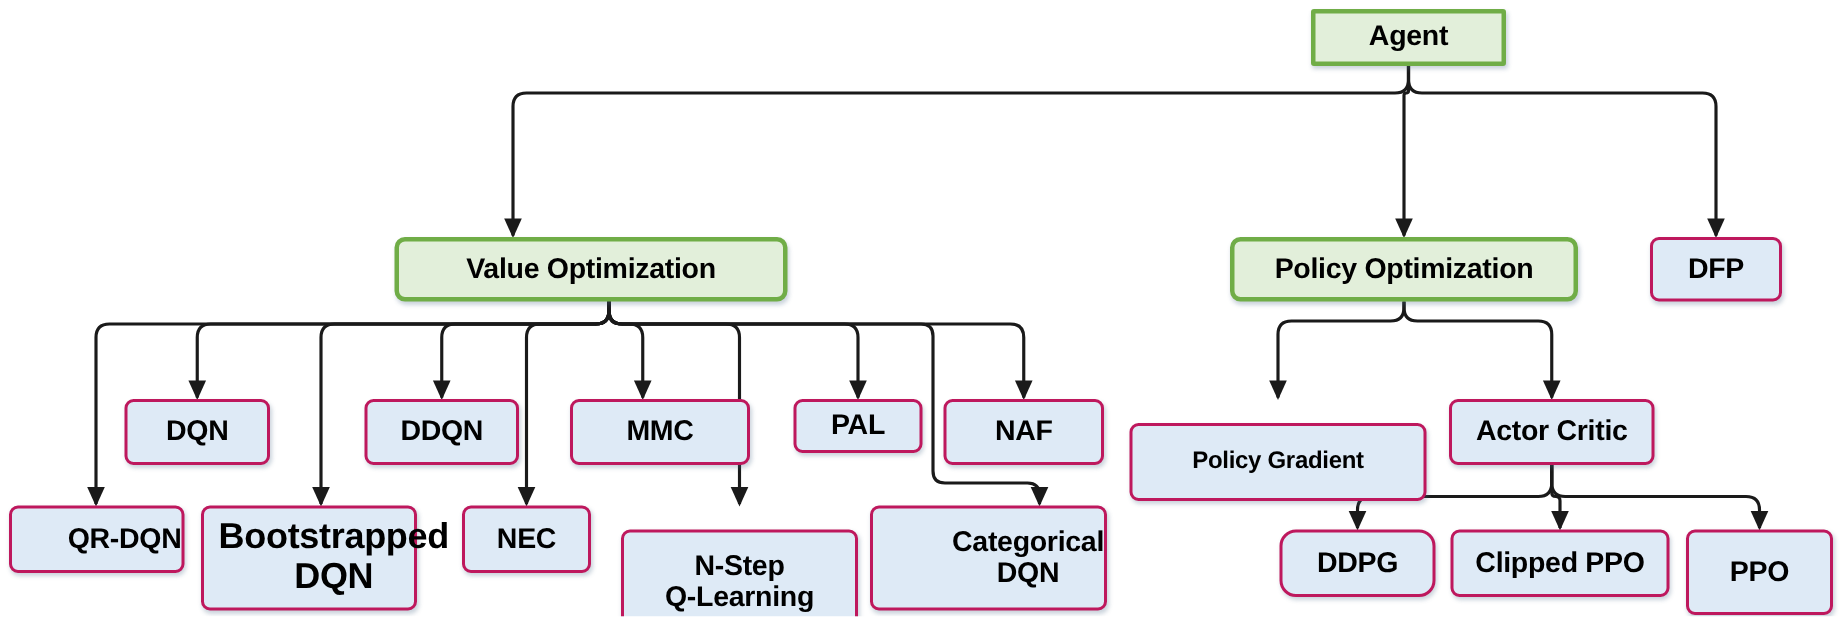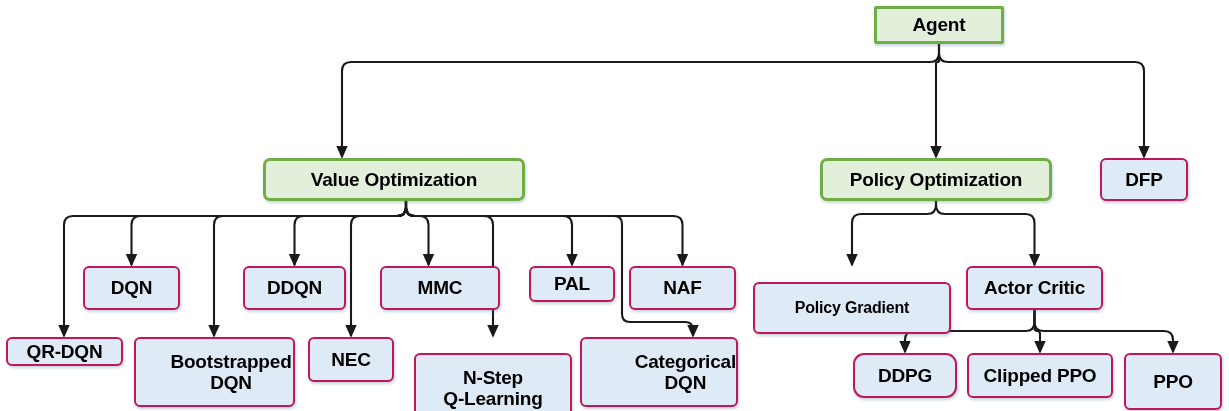--- a/index.html
+++ b/index.html
@@ -88,22 +88,22 @@
       <div class="node green" style="left: 263px; top: 158px; width: 262px; height: 43px; font-size: 19px;"><span>Value Optimization</span></div>
       <div class="node green" style="left: 820px; top: 158px; width: 232px; height: 43px; font-size: 19px;"><span>Policy Optimization</span></div>
       <div class="node blue" style="left: 1100px; top: 158px; width: 88px; height: 43px; font-size: 19px;"><span>DFP</span></div>
       <div class="node blue" style="left: 83px; top: 266px; width: 97px; height: 44px; font-size: 19px;"><span>DQN</span></div>
       <div class="node blue" style="left: 243px; top: 266px; width: 103px; height: 44px; font-size: 19px;"><span>DDQN</span></div>
       <div class="node blue" style="left: 380px; top: 266px; width: 120px; height: 44px; font-size: 19px;"><span>MMC</span></div>
       <div class="node blue" style="left: 529px; top: 266px; width: 86px; height: 36px; font-size: 19px;"><span>PAL</span></div>
       <div class="node blue" style="left: 629px; top: 266px; width: 107px; height: 44px; font-size: 19px;"><span>NAF</span></div>
       <div class="node blue" style="left: 753px; top: 266px; width: 198px; height: 52px; font-size: 16px; margin-top: 16px;"><span>Policy Gradient</span></div>
       <div class="node blue" style="left: 966px; top: 266px; width: 137px; height: 44px; font-size: 19px;"><span>Actor Critic</span></div>
-      <div class="node blue" style="left: 6px; top: 337px; width: 117px; height: 29px; font-size: 19px;"><span>QR-DQN</span></div>
-      <div class="node blue" style="left: 134px; top: 337px; width: 161px; height: 70px; font-size: 19px; padding-left: 33px;"><span>Bootstrapped
+      <div class="node blue" style="left: 6px; top: 337px; width: 117px; height: 45px; font-size: 19px; justify-content: flex-end;"><span>QR-DQN</span></div>
+      <div class="node blue" style="left: 134px; top: 337px; width: 144px; height: 70px; font-size: 24px; padding-left: 33px;"><span>Bootstrapped
 DQN</span></div>
       <div class="node blue" style="left: 308px; top: 337px; width: 86px; height: 45px; font-size: 19px;"><span>NEC</span></div>
       <div class="node blue" style="left: 414px; top: 337px; width: 158px; height: 70px; font-size: 19px; margin-top: 16px;"><span>N-Step
 Q-Learning</span></div>
       <div class="node blue" style="left: 580px; top: 337px; width: 158px; height: 70px; font-size: 19px; justify-content: flex-end;"><span>Categorical
 DQN</span></div>
       <div class="node blue" style="left: 853px; top: 353px; width: 104px; height: 45px; font-size: 19px; border-radius: 11px;"><span>DDPG</span></div>
       <div class="node blue" style="left: 967px; top: 353px; width: 146px; height: 45px; font-size: 19px;"><span>Clipped PPO</span></div>
       <div class="node blue" style="left: 1124px; top: 353px; width: 98px; height: 57px; font-size: 19px;"><span>PPO</span></div>
     </div>

